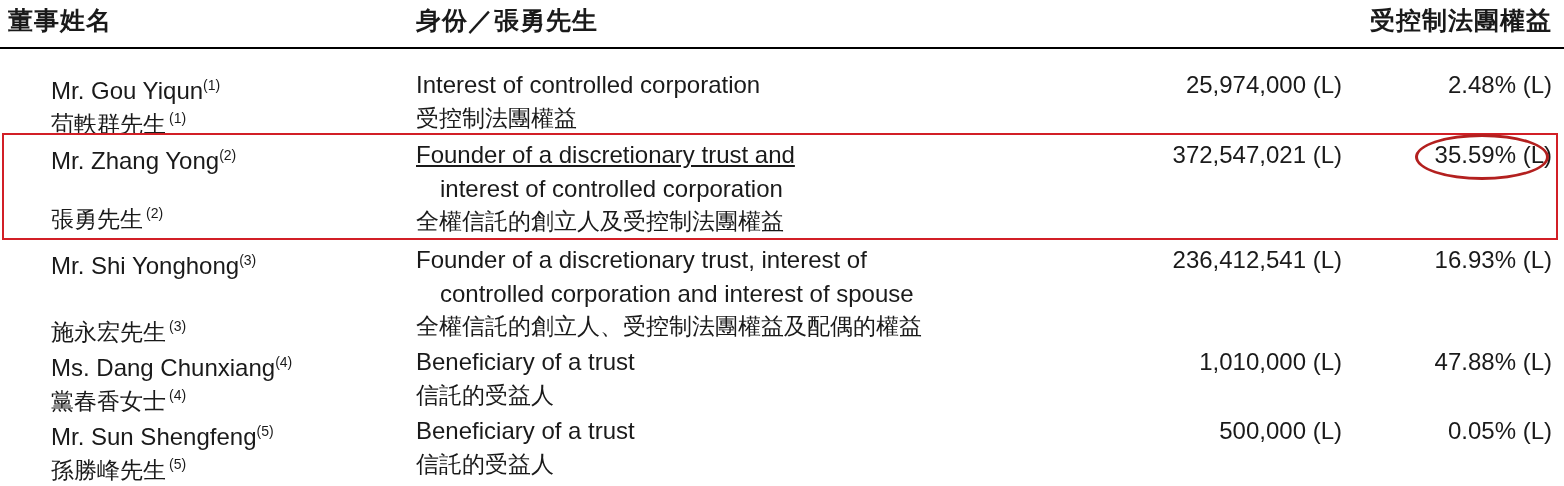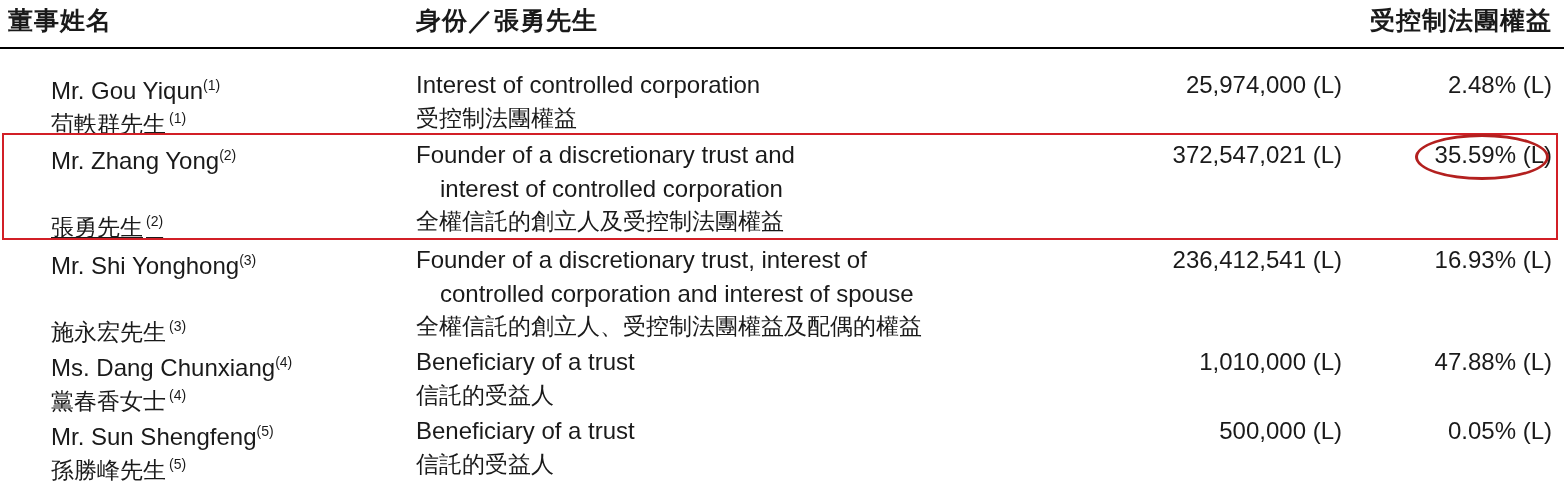--- a/index.html
+++ b/index.html
@@ -127,25 +127,25 @@
     <div class="cell name" style="top:68px;"><span>Mr. Gou Yiqun</span><sup>(1)</sup></div>
     <div class="cell cap" style="top:68px;">Interest of controlled corporation</div>
     <div class="cell shares" style="top:68px;">25,974,000 (L)</div>
     <div class="cell pct" style="top:68px;">2.48% (L)</div>
     <div class="cell name cn" style="top:101px;"><span>苟軼群先生</span><span class="sup-sp">(1)</span></div>
     <div class="cell cap cn" style="top:101px;">受控制法團權益</div>
   </div>
 
   <div>
     <div class="cell name" style="top:138px;"><span>Mr. Zhang Yong</span><sup>(2)</sup></div>
-    <div class="cell cap" style="top:138px;">Founder of a discretionary trust and</div>
+    <div class="cell cap" style="top:138px;text-decoration:underline;">Founder of a discretionary trust and</div>
     <div class="cell cap2" style="top:172px;">interest of controlled corporation</div>
     <div class="cell shares" style="top:138px;">372,547,021 (L)</div>
     <div class="cell pct" style="top:138px;">35.59% (L)</div>
-    <div class="cell name cn" style="top:204px;text-decoration:underline;"><span>張勇先生</span><span class="sup-sp">(2)</span></div>
+    <div class="cell name cn" style="top:196px;"><span>張勇先生</span><span class="sup-sp">(2)</span></div>
     <div class="cell cap cn" style="top:204px;">全權信託的創立人及受控制法團權益</div>
   </div>
 
   <div>
     <div class="cell name" style="top:243px;"><span>Mr. Shi Yonghong</span><sup>(3)</sup></div>
     <div class="cell cap" style="top:243px;">Founder of a discretionary trust, interest of</div>
     <div class="cell cap2" style="top:277px;">controlled corporation and interest of spouse</div>
     <div class="cell shares" style="top:243px;">236,412,541 (L)</div>
     <div class="cell pct" style="top:243px;">16.93% (L)</div>
     <div class="cell name cn" style="top:309px;"><span>施永宏先生</span><span class="sup-sp">(3)</span></div>

